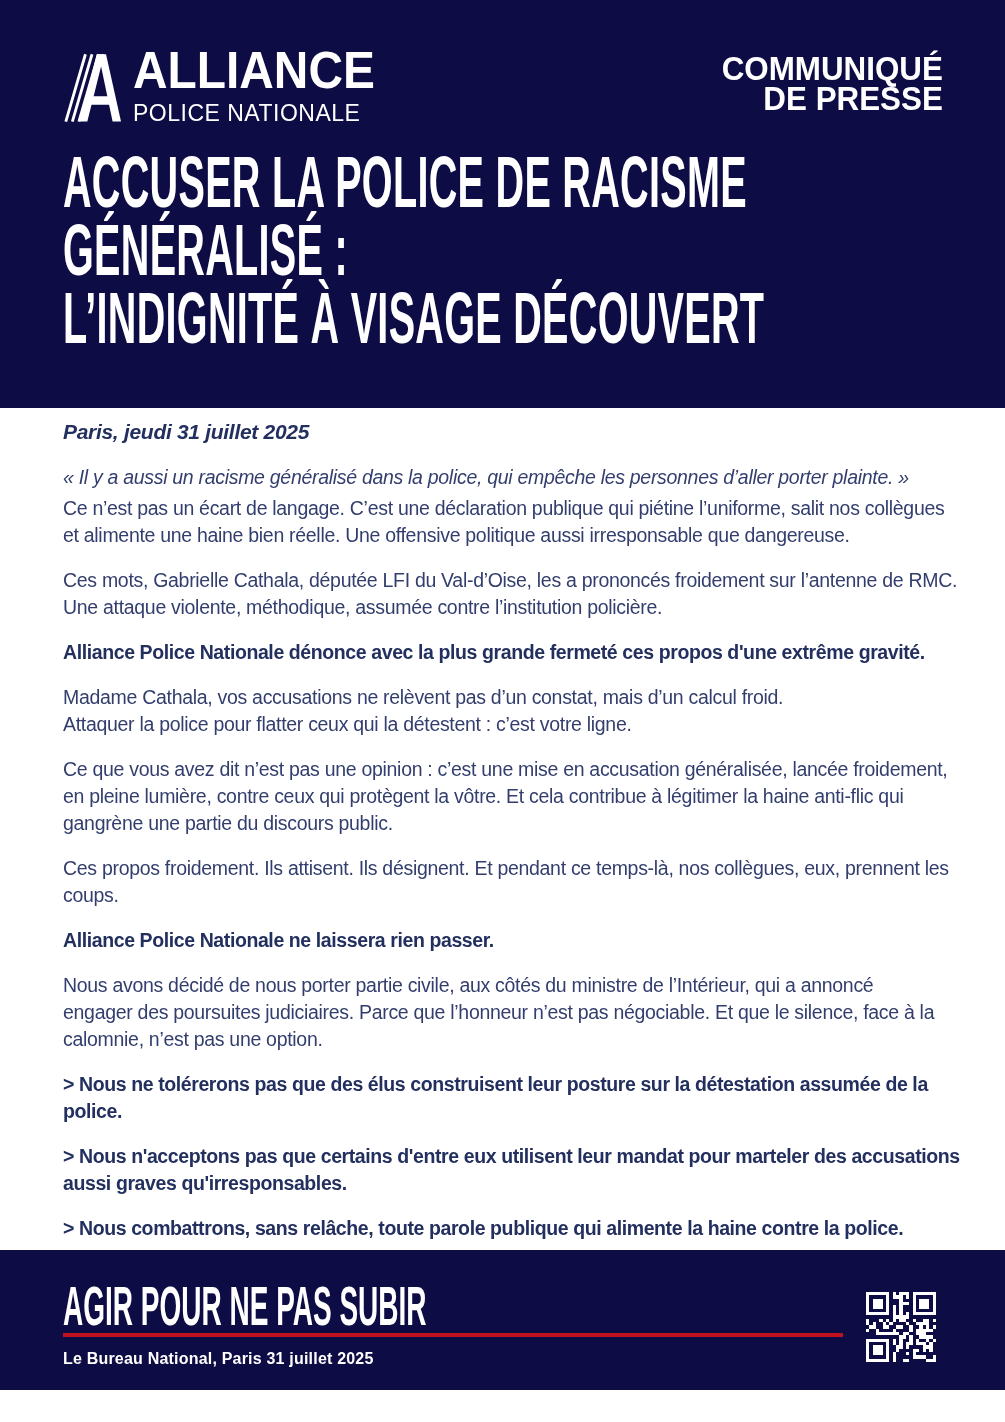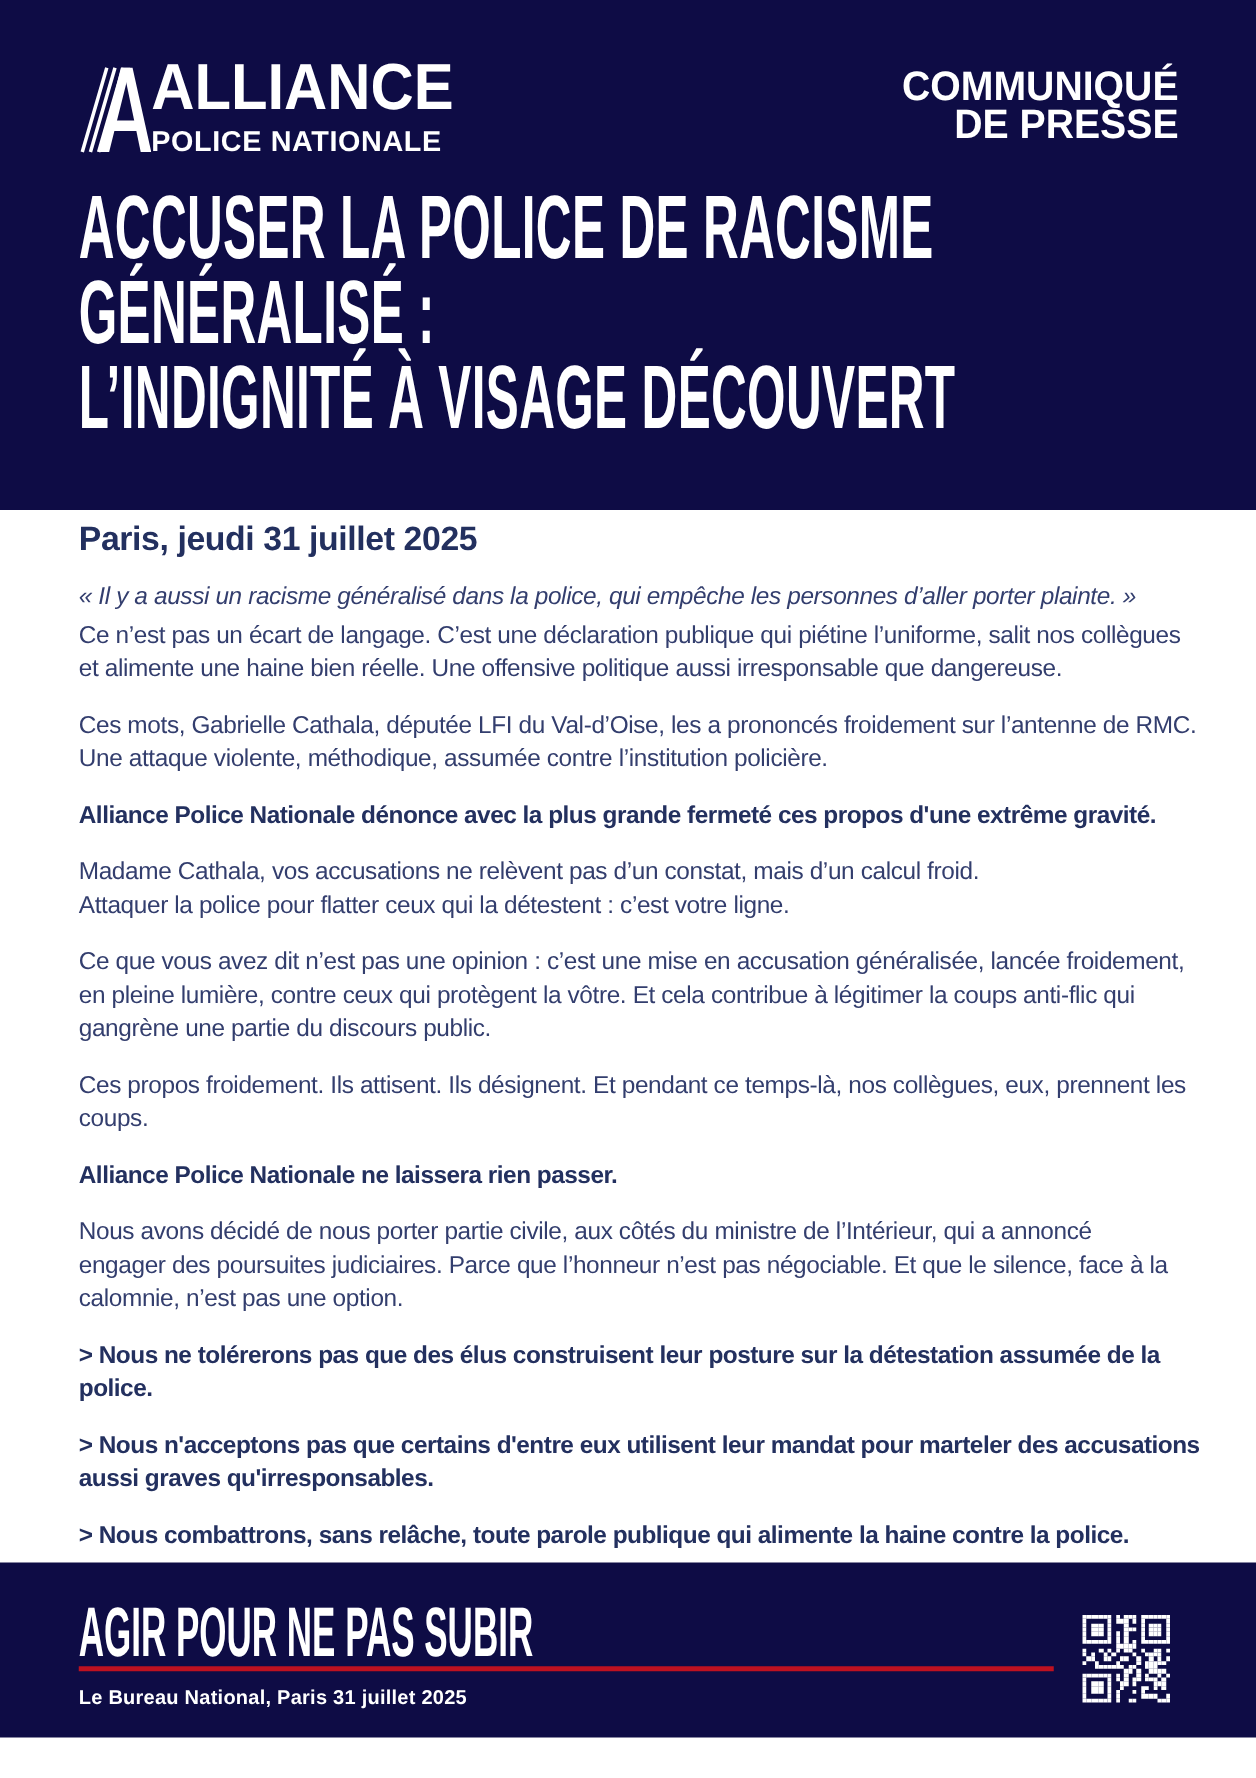--- a/index.html
+++ b/index.html
@@ -22,33 +22,33 @@
     color: #ffffff;
   }
   .brand {
     position: absolute;
     left: 63px;
     top: 44px;
     display: flex;
     align-items: flex-start;
   }
   .brand-mark { width: 58px; height: 78px; margin-top: 4px; }
-  .brand-text { }
+  .brand-text { margin-left: 12px; }
   .brand-name {
     font-size: 52px;
     font-weight: bold;
     line-height: 52px;
     letter-spacing: 0px;
     white-space: nowrap;
     transform: scaleX(0.92);
     transform-origin: left center;
   }
   .brand-sub {
     font-size: 23px;
-    font-weight: bold;
+    font-weight: normal;
     letter-spacing: 0.5px;
     margin-top: 4px;
     white-space: nowrap;
   }
   .doc-type {
     position: absolute;
     right: 62px;
     top: 54px;
     text-align: right;
     font-size: 33px;
@@ -73,24 +73,25 @@
 
   
   .doc-body {
     padding: 10px 30px 0 63px;
     color: #333e6e;
     font-size: 19.5px;
     line-height: 27px;
     letter-spacing: -0.3px;
   }
   .dateline {
-    font-size: 27px;
+    font-size: 21px;
     font-weight: bold;
     color: #23305f;
     margin-bottom: 19px;
+    font-style: italic;
   }
   .para { white-space: pre-line; margin-bottom: 18px; }
   .para.quote { font-style: italic; margin-bottom: 4px; }
   .para.strong, .para.bullet { font-weight: bold; color: #23305f; letter-spacing: -0.4px; }
 
   
   .footer {
     position: absolute;
     left: 0;
     top: 1250px;
@@ -180,21 +181,21 @@
     <div id="paragraphs">
         <p class="para quote">« Il y a aussi un racisme généralisé dans la police, qui empêche les personnes d’aller porter plainte. »</p>
         <p class="para ">Ce n’est pas un écart de langage. C’est une déclaration publique qui piétine l’uniforme, salit nos collègues
 et alimente une haine bien réelle. Une offensive politique aussi irresponsable que dangereuse.</p>
         <p class="para ">Ces mots, Gabrielle Cathala, députée LFI du Val-d’Oise, les a prononcés froidement sur l’antenne de RMC.
 Une attaque violente, méthodique, assumée contre l’institution policière.</p>
         <p class="para strong">Alliance Police Nationale dénonce avec la plus grande fermeté ces propos d'une extrême gravité.</p>
         <p class="para ">Madame Cathala, vos accusations ne relèvent pas d’un constat, mais d’un calcul froid.
 Attaquer la police pour flatter ceux qui la détestent : c’est votre ligne.</p>
         <p class="para ">Ce que vous avez dit n’est pas une opinion : c’est une mise en accusation généralisée, lancée froidement,
-en pleine lumière, contre ceux qui protègent la vôtre. Et cela contribue à légitimer la coups anti-flic qui
+en pleine lumière, contre ceux qui protègent la vôtre. Et cela contribue à légitimer la haine anti-flic qui
 gangrène une partie du discours public.</p>
         <p class="para ">Ces propos froidement. Ils attisent. Ils désignent. Et pendant ce temps-là, nos collègues, eux, prennent les
 coups.</p>
         <p class="para strong">Alliance Police Nationale ne laissera rien passer.</p>
         <p class="para ">Nous avons décidé de nous porter partie civile, aux côtés du ministre de l’Intérieur, qui a annoncé
 engager des poursuites judiciaires. Parce que l’honneur n’est pas négociable. Et que le silence, face à la
 calomnie, n’est pas une option.</p>
         <p class="para bullet">&gt; Nous ne tolérerons pas que des élus construisent leur posture sur la détestation assumée de la police.</p>
         <p class="para bullet">&gt; Nous n'acceptons pas que certains d'entre eux utilisent leur mandat pour marteler des accusations
 aussi graves qu'irresponsables.</p>

